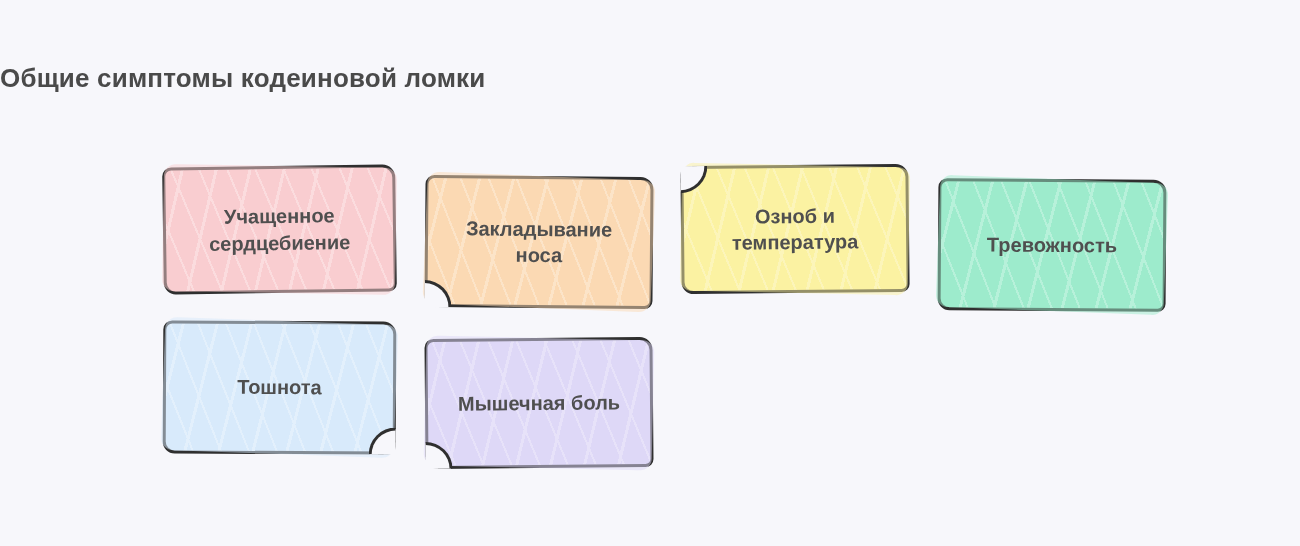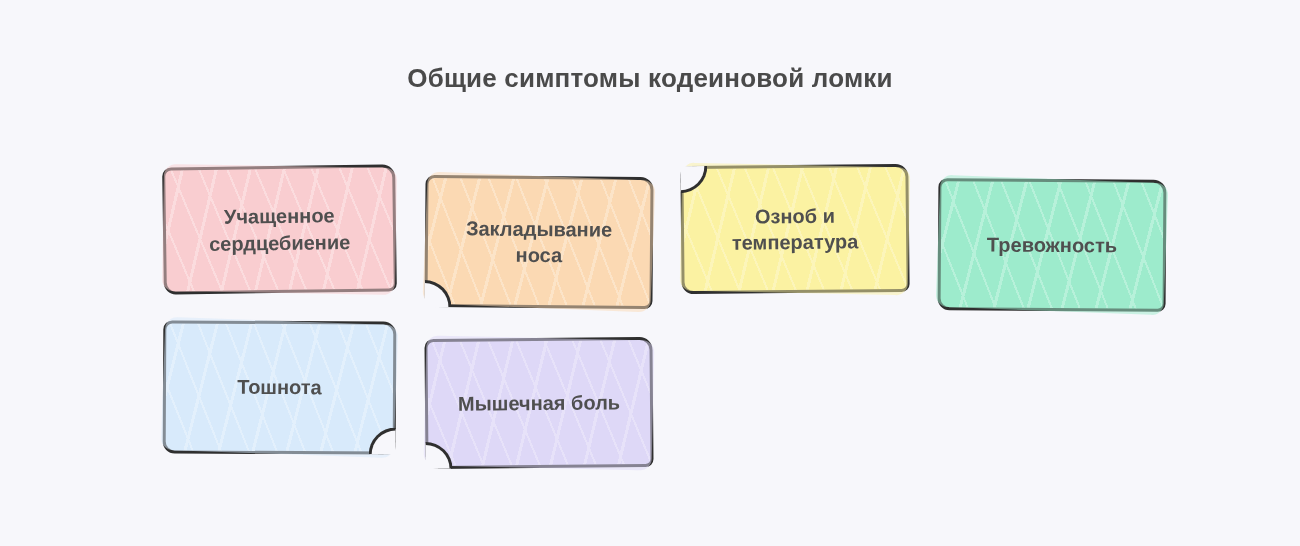--- a/index.html
+++ b/index.html
@@ -7,21 +7,21 @@
     width: 1300px; height: 546px;
     background: #f7f7fb;
     font-family: "Liberation Sans", sans-serif;
     overflow: hidden;
   }
   .canvas { position: relative; width: 1300px; height: 546px; }
 
   .title {
     position: absolute;
     top: 63px; left: 0; width: 100%;
-    text-align: center;
+    text-align: left;
     font-size: 26px;
     font-weight: bold;
     color: #4a4a4a;
     letter-spacing: 0.2px;
   }
 
   .card {
     position: absolute;
     border: 3px solid #2f2f2f;
     border-radius: 9px 13px 8px 12px;

